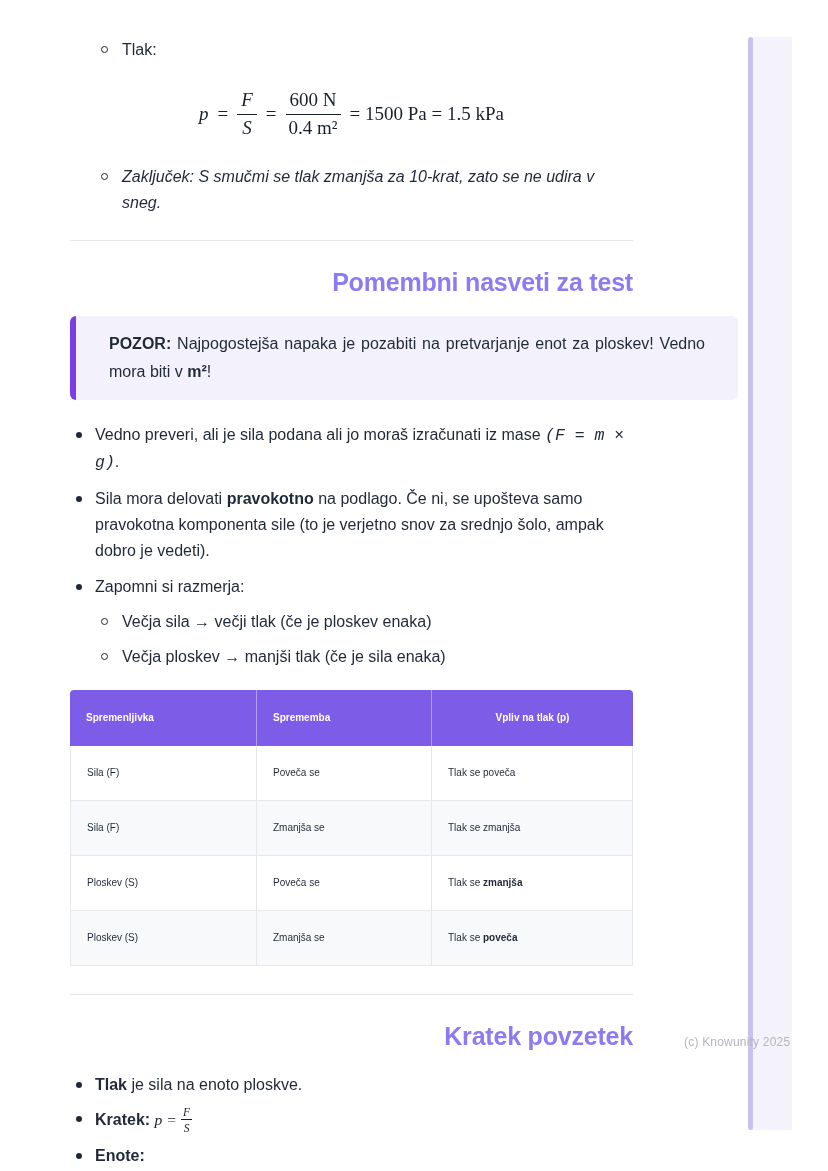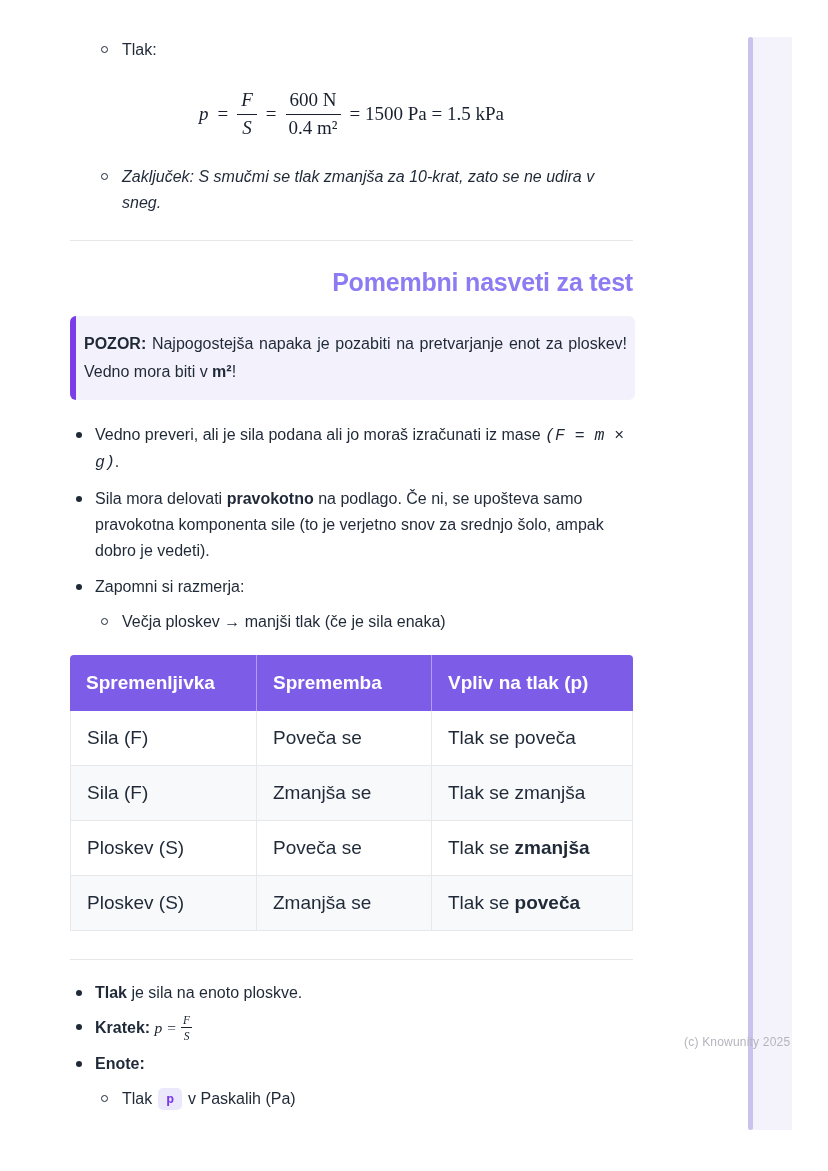--- a/index.html
+++ b/index.html
@@ -35,27 +35,27 @@
   .frac .den{padding-top:2px;}
   .mvar{font-style:italic;}
   .inline-math{font-family:"Liberation Serif",serif;font-size:15.5px;color:#18202e;display:inline-flex;align-items:center;gap:5px;vertical-align:middle;}
   .inline-math .frac{font-size:11.5px;line-height:1.1;}
   .inline-math .frac .num{padding:0 2px 1px;border-bottom:1px solid #18202e;}
   
   hr.divider{border:none;border-top:1px solid var(--divider);margin:24px 0 0 0;width:563px;}
   
   h2{font-size:25px;line-height:32px;font-weight:700;color:var(--heading);margin:25px 0 0 0;letter-spacing:-0.2px;text-align:right;}
   
-  .callout{margin-top:18px;width:565px;background:var(--callout-bg);border-left:6px solid var(--callout-border);border-radius:6px;padding:14px 8px;}
+  .callout{margin-top:18px;width:668px;background:var(--callout-bg);border-left:6px solid var(--callout-border);border-radius:6px;padding:14px 33px;}
   .callout p{margin:0;font-size:16px;line-height:28px;text-align:justify;}
   
-  table{margin-top:20px;width:563px;border-collapse:separate;border-spacing:0;table-layout:fixed;font-size:19px;}
+  table{margin-top:20px;width:563px;border-collapse:separate;border-spacing:0;table-layout:fixed;font-size:10px;}
   th{background:var(--table-header-bg);color:var(--table-header-text);font-weight:700;text-align:left;height:56px;padding:0 16px;vertical-align:middle;}
   th:first-child{border-top-left-radius:4px;}
-  th:last-child{border-top-right-radius:4px;}
+  th:last-child{border-top-right-radius:4px;text-align:center;}
   th:not(:last-child){border-right:1px solid rgba(255,255,255,0.4);}
   td{height:55px;padding:0 16px;vertical-align:middle;border-bottom:1px solid var(--table-border);background:#ffffff;}
   td:not(:last-child){border-right:1px solid var(--table-border);}
   td:first-child{border-left:1px solid var(--table-border);}
   td:last-child{border-right:1px solid var(--table-border);}
   tr.alt td{background:var(--table-alt-row-bg);}
   
   .chip{display:inline-block;background:var(--chip-bg);color:var(--chip-text);font-family:"DejaVu Sans Mono",monospace;font-size:13px;font-weight:600;line-height:18px;padding:2px 8px;border-radius:5px;margin:0 6px;vertical-align:1px;}
   
   .scroll-track{position:absolute;left:752px;top:37px;width:40px;height:1093px;background:var(--scrollbar-track);}
@@ -109,20 +109,21 @@
       <ul class="mainlist">
         <li>
           <span>Vedno preveri, ali je sila podana ali jo moraš izračunati iz mase </span><span class="math-inline">(F = m × g)</span><span>.</span>
         </li>
         <li>
           <span>Sila mora delovati </span><b>pravokotno</b><span> na podlago. Če ni, se upošteva samo pravokotna komponenta sile (to je verjetno snov za srednjo šolo, ampak dobro je vedeti).</span>
         </li>
         <li>
           <span>Zapomni si razmerja:</span>
           <ul class="nested">
+            <li><span>Večja sila → večji tlak (če je ploskev enaka)</span></li>
             <li><span>Večja ploskev → manjši tlak (če je sila enaka)</span></li>
           </ul>
         </li>
       </ul>
 
       <table>
         <colgroup>
             <col style="width:187px">
             <col style="width:175px">
             <col style="width:201px">
@@ -153,20 +154,21 @@
           <tr class="alt">
             <td>Ploskev (S)</td>
             <td>Zmanjša se</td>
             <td><span>Tlak se </span><b>poveča</b></td>
           </tr>
         </tbody>
       </table>
 
       <hr class="divider" style="margin-top:28px;">
 
+      <h2>Kratek povzetek</h2>
 
       <ul class="mainlist summary-list" style="margin-top:20px;">
         <li>
           <b>Tlak</b><span> je sila na enoto ploskve.</span>
         </li>
         <li>
           <b>Kratek:</b>
           <span class="inline-math">
             <span class="mvar">p</span>
             <span>=</span>

